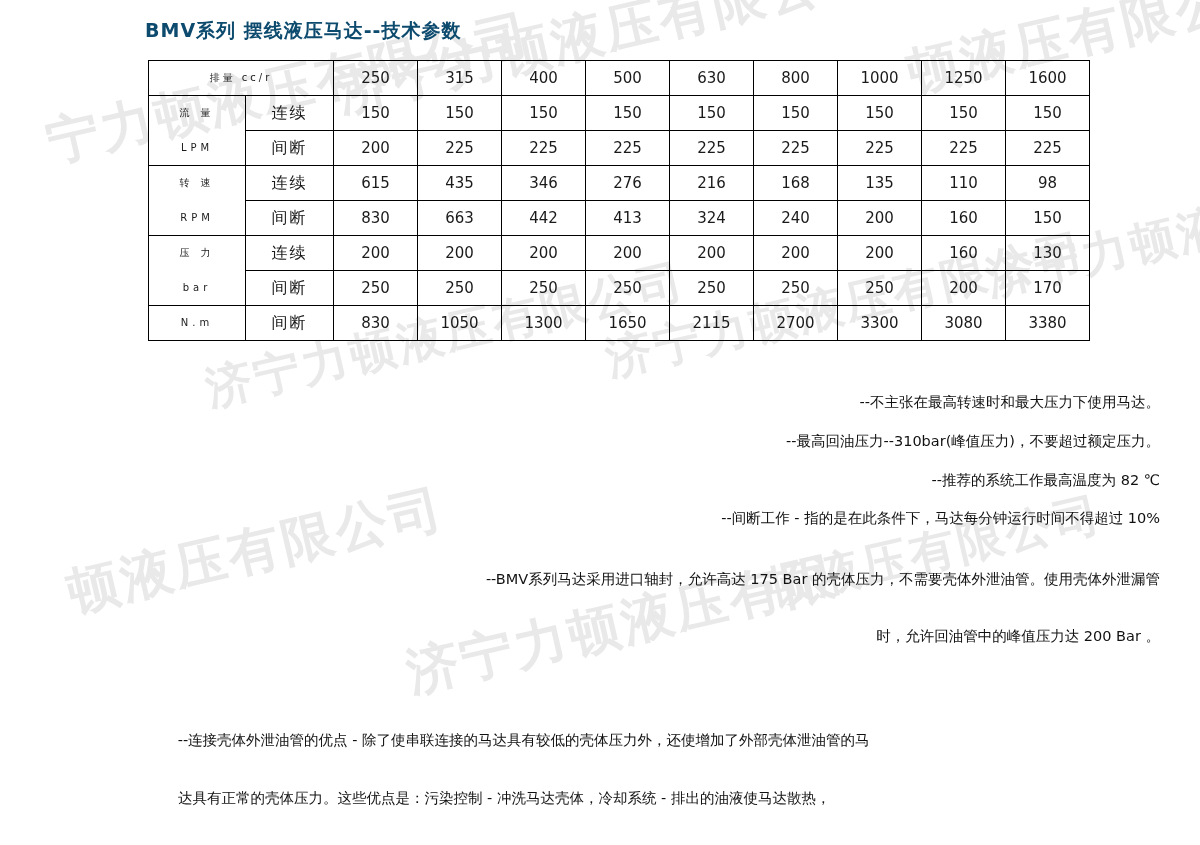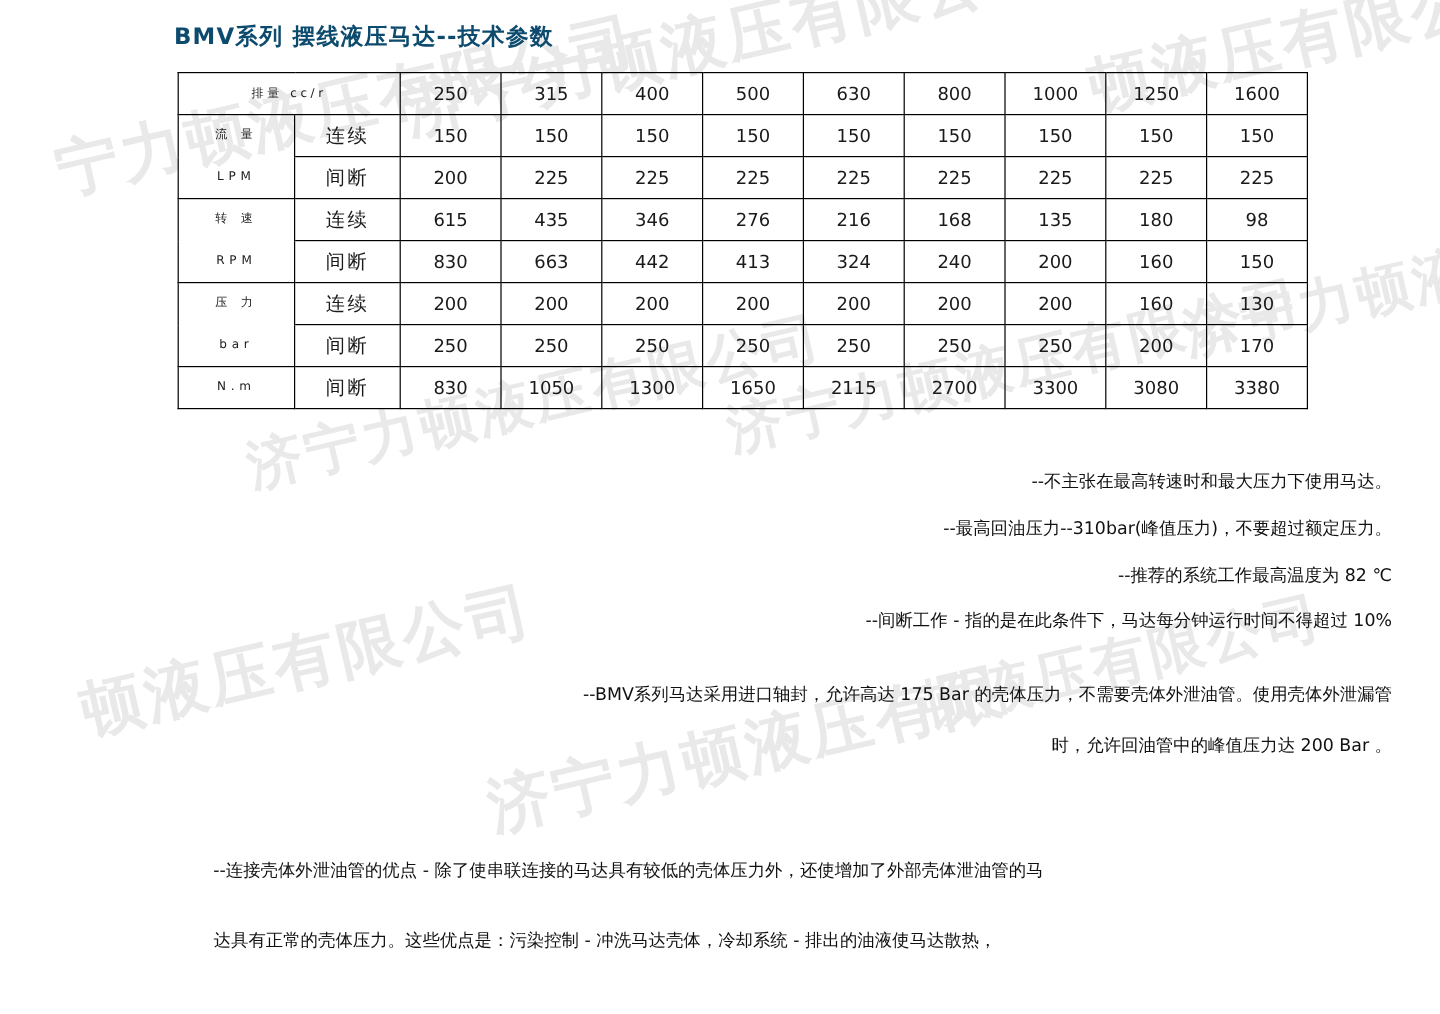--- a/index.html
+++ b/index.html
@@ -111,20 +111,21 @@
     color: #111;
     line-height: 1.5;
     margin-bottom: 17px;
     white-space: pre-wrap;
   }
   .note.indent-0 { margin-left: 26px; text-align: right; }
   .note.indent-neg { margin-left: 0px; }
   .note .cont {
     display: block;
     margin-left: 40px;
+    margin-top: 14px;
   }
   .note .cont2 {
     display: block;
     margin-left: 28px;
     margin-top: 14px;
   }
 </style>
 </head>
 <body>
 
@@ -190,21 +191,21 @@
       <tr>
         <td class="c-group grp-cell grp-top">转 速</td>
         <td class="c-mode">连续</td>
         <td class="c-val">615</td>
         <td class="c-val">435</td>
         <td class="c-val">346</td>
         <td class="c-val">276</td>
         <td class="c-val">216</td>
         <td class="c-val">168</td>
         <td class="c-val">135</td>
-        <td class="c-val">180</td>
+        <td class="c-val">110</td>
         <td class="c-val">98</td>
       </tr>
       <tr>
         <td class="c-group grp-cell grp-bot">RPM</td>
         <td class="c-mode">间断</td>
         <td class="c-val">830</td>
         <td class="c-val">663</td>
         <td class="c-val">442</td>
         <td class="c-val">413</td>
         <td class="c-val">324</td>

